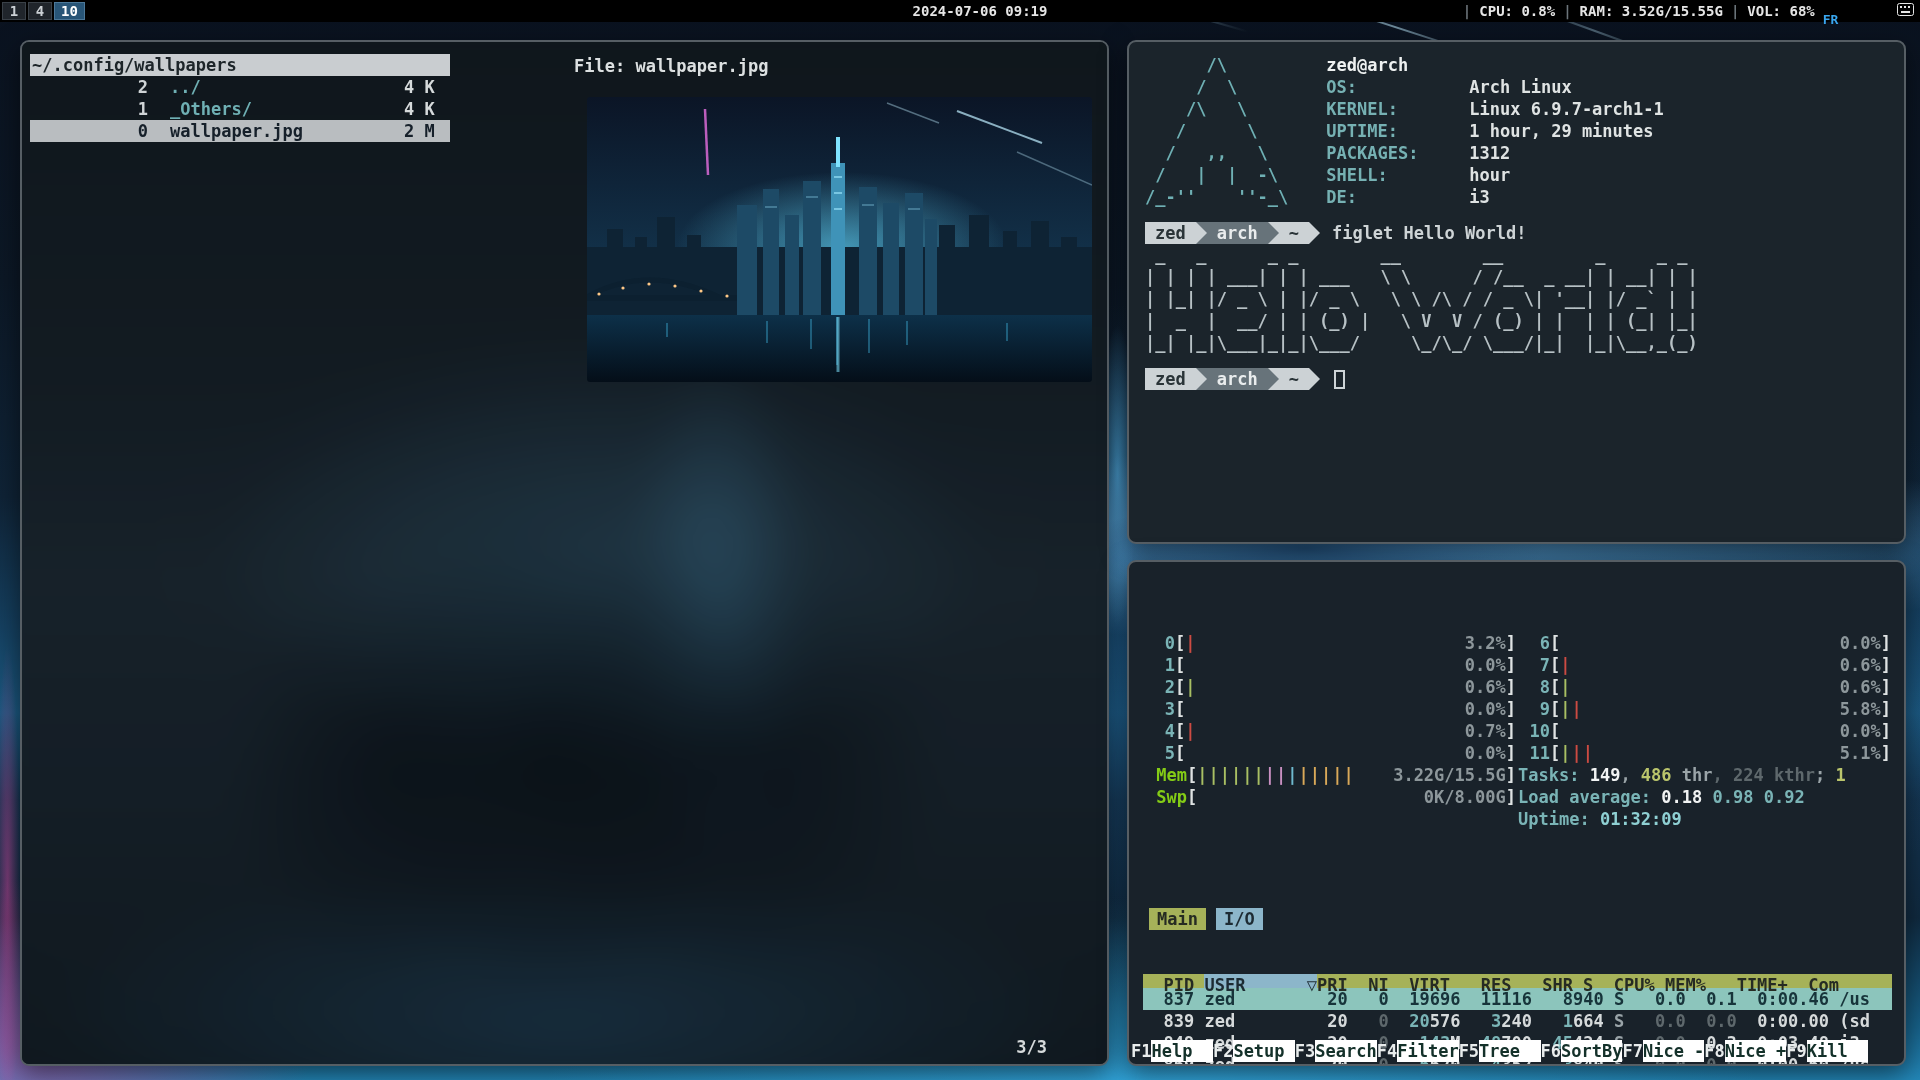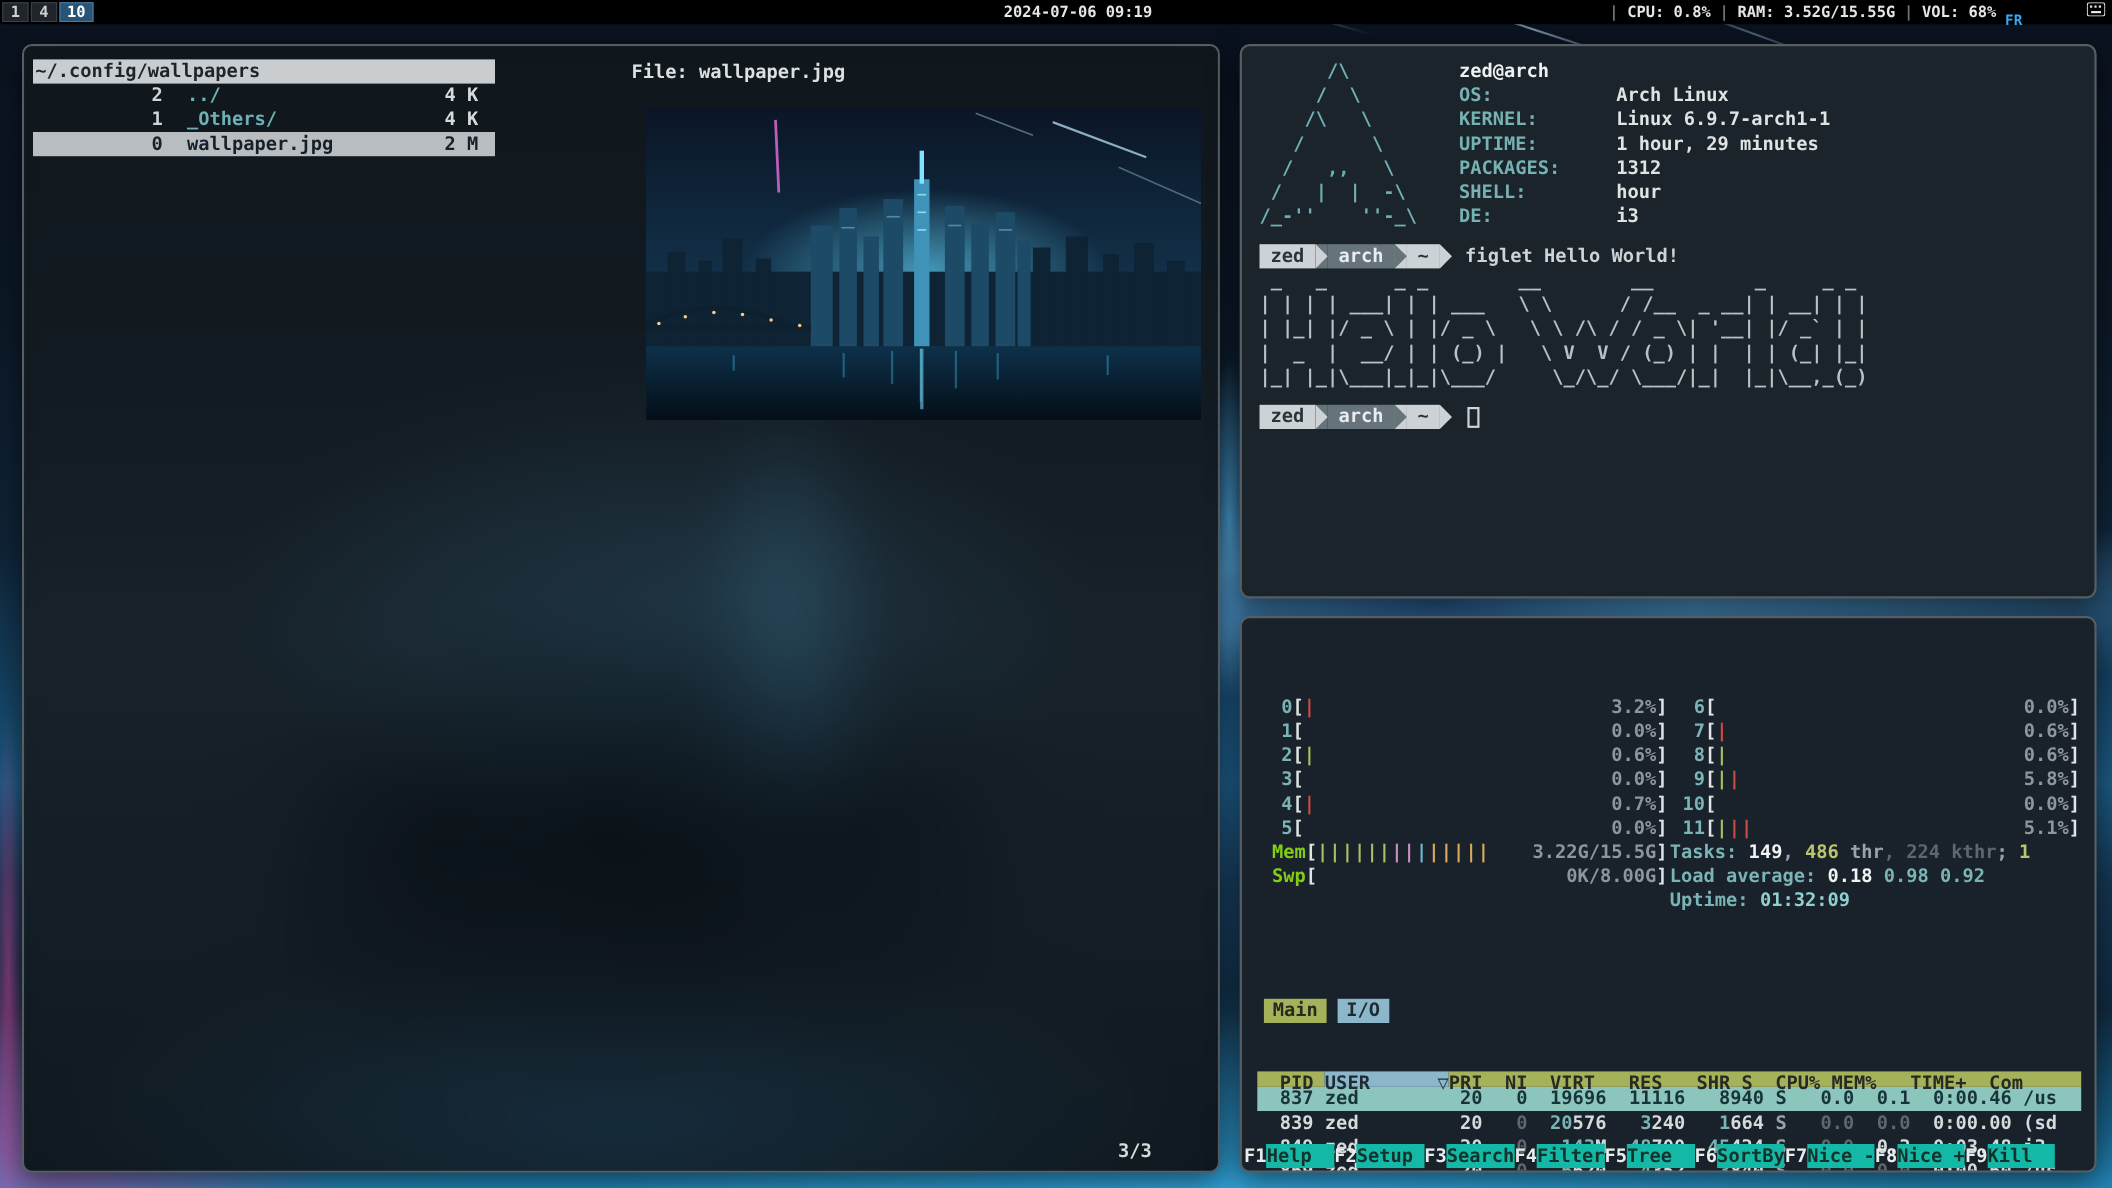--- a/index.html
+++ b/index.html
@@ -108,21 +108,21 @@
   .phead{display:flex;height:14px;}
   .ph-olive{background:#a6b259;color:#262b23;}
   .ph-blue{background:#8cb6ca;color:#1d2b33;}
   .ph-fill{flex:1;background:#a6b259;color:#262b23;}
   .proc-row{display:flex;height:22px;overflow:hidden;}
   .proc-row.sel{background:#8cc5bc;}
   .proc-row.sel span{color:#17343a !important;}
   .fnbar{position:absolute;left:2px;right:2px;bottom:2px;height:22px;display:flex;overflow:hidden;}
   .fk{display:flex;flex:none;}
   .fk .k{color:#e8ecec;}
-  .fk .lbl{background:#14b8a6;color:#14312a;}
+  .fk .lbl{background:#ffffff;color:#14312a;}
 </style>
 </head>
 <body>
 
 <div class="wallpaper">
   <div class="streak s1"></div>
   <div class="streak s2"></div>
   <div class="streak s3"></div>
 </div>
 

